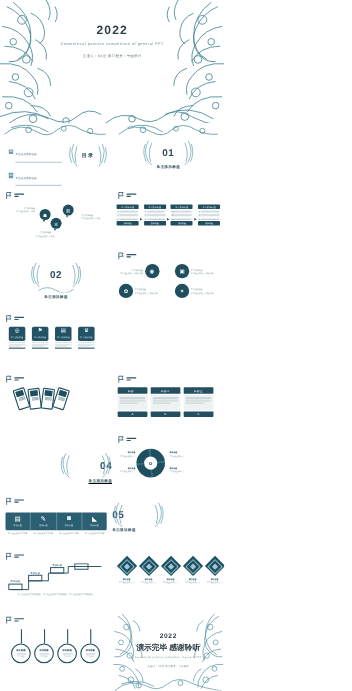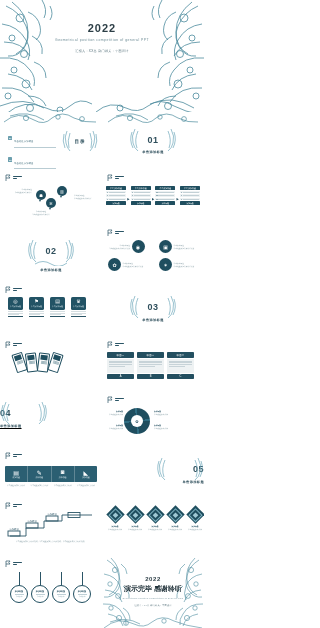--- a/index.html
+++ b/index.html
@@ -529,160 +529,138 @@
         <div class="ilines">
             <u></u>
             <u></u>
             <u class="s"></u>
           </div>
           <div class="iunder"></div>
       </div>
     </div>
   </div>
 
-  <div class="slide" style="left:102px;top:282px;width:102px;height:56px;">
-    <div style="position:absolute;left:0;right:0;top:14px;text-align:center;">
+
+  <div class="slide" style="left:0;top:338px;width:102px;height:56px;">
+    <div class="hdr" style="left:5px;top:3px;">
+      <svg width="6" height="7" viewBox="0 0 6 7">
+          <g fill="none" stroke="#2b5566" stroke-width="0.7">
+            <path d="M1 7 V1"></path>
+            <path d="M1 1 h4 l-1.2 1.6 L5 4 H1"></path>
+          </g>
+        </svg>
+      <span class="hdr-txt">
+          <span class="bar2"></span>
+          <span class="bar"></span>
+        </span>
+    </div>
+    <div style="position:absolute;left:14px;top:15px;display:flex;gap:1px;align-items:flex-start;">
+      <div class="phone" style="transform:rotate(-18deg);">
+          <div class="scr"></div>
+          <u></u>
+          <u></u>
+          <u></u>
+        </div>
+      <div class="phone" style="transform:rotate(-7deg);">
+          <div class="scr"></div>
+          <u></u>
+          <u></u>
+          <u></u>
+        </div>
+      <div class="phone" style="transform:rotate(7deg);">
+          <div class="scr"></div>
+          <u></u>
+          <u></u>
+          <u></u>
+        </div>
+      <div class="phone" style="transform:rotate(18deg);">
+          <div class="scr"></div>
+          <u></u>
+          <u></u>
+          <u></u>
+        </div>
+    </div>
+  </div>
+
+  <div class="slide" style="left:102px;top:338px;width:102px;height:56px;">
+    <div class="hdr" style="left:5px;top:3px;">
+      <svg width="6" height="7" viewBox="0 0 6 7">
+          <g fill="none" stroke="#2b5566" stroke-width="0.7">
+            <path d="M1 7 V1"></path>
+            <path d="M1 1 h4 l-1.2 1.6 L5 4 H1"></path>
+          </g>
+        </svg>
+      <span class="hdr-txt">
+          <span class="bar2"></span>
+          <span class="bar"></span>
+        </span>
+    </div>
+    <div style="position:absolute;left:5px;top:14px;display:flex;gap:3px;">
+      <div class="c3" style="width:27px;">
+        <div class="h">
+            <span>标题一</span>
+          </div>
+        <div class="b">
+            <u></u>
+            <u></u>
+            <u></u>
+            <u style="width:70%"></u>
+          </div>
+        <div class="f">
+            <span>A</span>
+          </div>
+      </div>
+      <div class="c3" style="width:27px;">
+        <div class="h">
+            <span>标题二</span>
+          </div>
+        <div class="b">
+            <u></u>
+            <u></u>
+            <u></u>
+            <u style="width:70%"></u>
+          </div>
+        <div class="f">
+            <span>B</span>
+          </div>
+      </div>
+      <div class="c3" style="width:27px;">
+        <div class="h">
+            <span>标题三</span>
+          </div>
+        <div class="b">
+            <u></u>
+            <u></u>
+            <u></u>
+            <u style="width:70%"></u>
+          </div>
+        <div class="f">
+            <span>C</span>
+          </div>
+      </div>
+    </div>
+  </div>
+
+  <div class="slide" style="left:0;top:394px;width:102px;height:52px;">
+    <div style="position:absolute;left:0;right:0;top:19px;text-align:right;text-decoration:underline;">
       <div style="position:relative;display:inline-block;width:48px;">
         <svg style="position:absolute;left:0;top:-3px;" width="12" height="24" viewBox="0 0 12 24">
           <g fill="none" stroke="#6fa8ba" stroke-width="0.7">
               <path d="M6 1 q-4 7 -2 14 q1 5 5 8"></path>
               <path d="M3 4 q-3 8 1 16"></path>
               <path d="M9 3 q-4 9 -1 17"></path>
             </g>
         </svg>
         <svg style="position:absolute;right:0;top:-3px;transform:scaleX(-1);" width="12" height="24" viewBox="0 0 12 24">
           <g fill="none" stroke="#6fa8ba" stroke-width="0.7">
               <path d="M6 1 q-4 7 -2 14 q1 5 5 8"></path>
               <path d="M3 4 q-3 8 1 16"></path>
               <path d="M9 3 q-4 9 -1 17"></path>
             </g>
         </svg>
-        <div class="sec-num" style="padding-top:4px;">03</div>
-      </div>
-      <div class="sec-cap" style="margin-top:4px;">单击添加标题</div>
-    </div>
-  </div>
-
-  <div class="slide" style="left:0;top:338px;width:102px;height:56px;">
-    <div class="hdr" style="left:5px;top:3px;">
-      <svg width="6" height="7" viewBox="0 0 6 7">
-          <g fill="none" stroke="#2b5566" stroke-width="0.7">
-            <path d="M1 7 V1"></path>
-            <path d="M1 1 h4 l-1.2 1.6 L5 4 H1"></path>
-          </g>
-        </svg>
-      <span class="hdr-txt">
-          <span class="bar2"></span>
-          <span class="bar"></span>
-        </span>
-    </div>
-    <div style="position:absolute;left:14px;top:15px;display:flex;gap:1px;align-items:flex-start;">
-      <div class="phone" style="transform:rotate(-18deg);">
-          <div class="scr"></div>
-          <u></u>
-          <u></u>
-          <u></u>
-        </div>
-      <div class="phone" style="transform:rotate(-7deg);">
-          <div class="scr"></div>
-          <u></u>
-          <u></u>
-          <u></u>
-        </div>
-      <div class="phone" style="transform:rotate(7deg);">
-          <div class="scr"></div>
-          <u></u>
-          <u></u>
-          <u></u>
-        </div>
-      <div class="phone" style="transform:rotate(18deg);">
-          <div class="scr"></div>
-          <u></u>
-          <u></u>
-          <u></u>
-        </div>
-    </div>
-  </div>
-
-  <div class="slide" style="left:102px;top:338px;width:102px;height:56px;">
-    <div class="hdr" style="left:5px;top:3px;">
-      <svg width="6" height="7" viewBox="0 0 6 7">
-          <g fill="none" stroke="#2b5566" stroke-width="0.7">
-            <path d="M1 7 V1"></path>
-            <path d="M1 1 h4 l-1.2 1.6 L5 4 H1"></path>
-          </g>
-        </svg>
-      <span class="hdr-txt">
-          <span class="bar2"></span>
-          <span class="bar"></span>
-        </span>
-    </div>
-    <div style="position:absolute;left:5px;top:14px;display:flex;gap:3px;">
-      <div class="c3" style="width:27px;">
-        <div class="h">
-            <span>标题一</span>
-          </div>
-        <div class="b">
-            <u></u>
-            <u></u>
-            <u></u>
-            <u style="width:70%"></u>
-          </div>
-        <div class="f">
-            <span>A</span>
-          </div>
-      </div>
-      <div class="c3" style="width:27px;">
-        <div class="h">
-            <span>标题二</span>
-          </div>
-        <div class="b">
-            <u></u>
-            <u></u>
-            <u></u>
-            <u style="width:70%"></u>
-          </div>
-        <div class="f">
-            <span>B</span>
-          </div>
-      </div>
-      <div class="c3" style="width:27px;">
-        <div class="h">
-            <span>标题三</span>
-          </div>
-        <div class="b">
-            <u></u>
-            <u></u>
-            <u></u>
-            <u style="width:70%"></u>
-          </div>
-        <div class="f">
-            <span>C</span>
-          </div>
-      </div>
-    </div>
-  </div>
-
-  <div class="slide" style="left:0;top:394px;width:102px;height:52px;">
-    <div style="position:absolute;left:0;right:0;top:8px;text-align:left;text-decoration:underline;">
-      <div style="position:relative;display:inline-block;width:48px;">
-        <svg style="position:absolute;left:0;top:-3px;" width="12" height="24" viewBox="0 0 12 24">
-          <g fill="none" stroke="#6fa8ba" stroke-width="0.7">
-              <path d="M6 1 q-4 7 -2 14 q1 5 5 8"></path>
-              <path d="M3 4 q-3 8 1 16"></path>
-              <path d="M9 3 q-4 9 -1 17"></path>
-            </g>
-        </svg>
-        <svg style="position:absolute;right:0;top:-3px;transform:scaleX(-1);" width="12" height="24" viewBox="0 0 12 24">
-          <g fill="none" stroke="#6fa8ba" stroke-width="0.7">
-              <path d="M6 1 q-4 7 -2 14 q1 5 5 8"></path>
-              <path d="M3 4 q-3 8 1 16"></path>
-              <path d="M9 3 q-4 9 -1 17"></path>
-            </g>
-        </svg>
         <div class="sec-num" style="padding-top:4px;">04</div>
       </div>
       <div class="sec-cap" style="margin-top:4px;">单击添加标题</div>
     </div>
   </div>
 
   <div class="slide" style="left:102px;top:394px;width:102px;height:52px;">
     <div class="hdr" style="left:5px;top:2px;">
       <svg width="6" height="7" viewBox="0 0 6 7">
           <g fill="none" stroke="#2b5566" stroke-width="0.7">
@@ -749,21 +727,21 @@
     </div>
     <div style="position:absolute;left:5px;top:38px;width:92px;display:flex;gap:1.5px;">
       <div style="flex:1;" class="capt">单击此处添加文字内容</div>
       <div style="flex:1;" class="capt">单击此处添加文字内容</div>
       <div style="flex:1;" class="capt">单击此处添加文字内容</div>
       <div style="flex:1;" class="capt">单击此处添加文字内容</div>
     </div>
   </div>
 
   <div class="slide" style="left:102px;top:446px;width:102px;height:54px;">
-    <div style="position:absolute;left:0;right:0;top:12px;text-align:right;">
+    <div style="position:absolute;left:0;right:0;top:12px;text-align:left;">
       <div style="position:relative;display:inline-block;width:48px;">
         <svg style="position:absolute;left:0;top:-3px;" width="12" height="24" viewBox="0 0 12 24">
           <g fill="none" stroke="#6fa8ba" stroke-width="0.7">
               <path d="M6 1 q-4 7 -2 14 q1 5 5 8"></path>
               <path d="M3 4 q-3 8 1 16"></path>
               <path d="M9 3 q-4 9 -1 17"></path>
             </g>
         </svg>
         <svg style="position:absolute;right:0;top:-3px;transform:scaleX(-1);" width="12" height="24" viewBox="0 0 12 24">
           <g fill="none" stroke="#6fa8ba" stroke-width="0.7">

